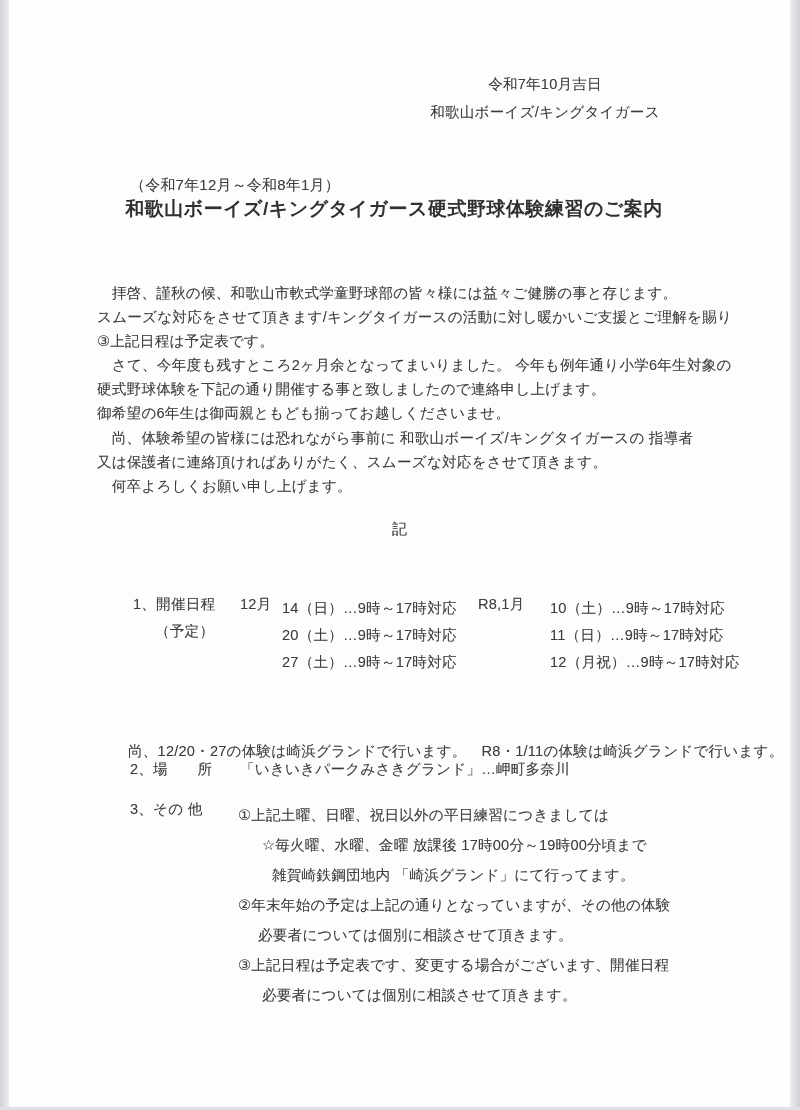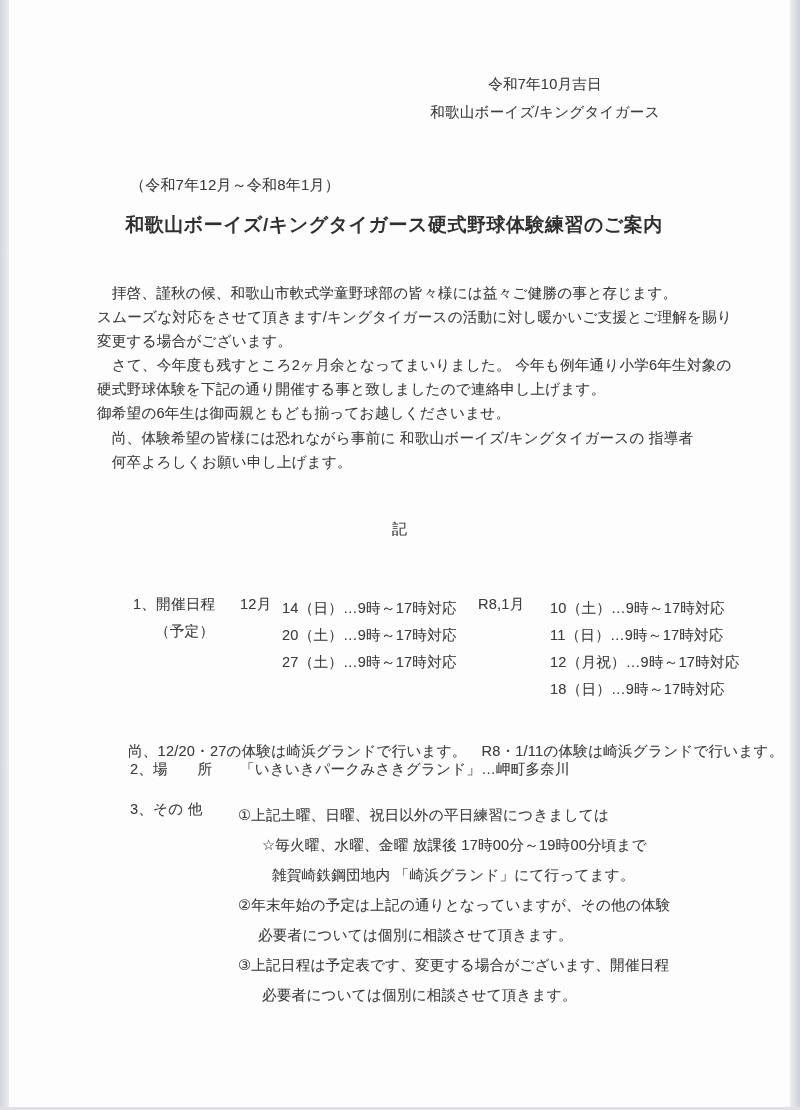--- a/index.html
+++ b/index.html
@@ -15,21 +15,21 @@
     background:linear-gradient(to right,#d3d4db,#ecedef);}
   .edge-right{position:absolute;right:0;top:0;bottom:0;width:10px;
     background:linear-gradient(to left,#cfd0d8,#ededf0);}
   .edge-bottom{position:absolute;left:0;right:0;bottom:0;height:3px;background:#e0e1e7;}
 
   .txt{font-size:14.6px;letter-spacing:.2px;text-shadow:0 0 .5px rgba(60,60,60,.3);}
 
   .header-block{top:70px;left:420px;width:250px;text-align:center;line-height:28px;}
   .title-period{top:176px;left:130px;font-size:15px;}
   .title-main{top:196px;left:0;right:12px;text-align:center;font-size:19px;
-    font-weight:bold;color:#303030;letter-spacing:.5px;white-space:nowrap;margin-top:16px;}
+    font-weight:bold;color:#303030;letter-spacing:.5px;white-space:nowrap;}
 
   .para{line-height:24px;left:97px;}
   .para1{top:281px;}
   .para2{top:353px;}
   .para3{top:426px;}
 
   .ki{top:520px;left:0;right:0;text-align:center;font-size:15px;letter-spacing:1px;}
 
   .schedule{top:595px;left:0;width:720px;height:120px;}
   .sched-heading{left:133px;top:0;}
@@ -61,49 +61,49 @@
   <div>令和7年10月吉日</div>
   <div>和歌山ボーイズ/キングタイガース</div>
 </div>
 
 <div class="abs txt title-period">（令和7年12月～令和8年1月）</div>
 <div class="abs title-main">和歌山ボーイズ/キングタイガース硬式野球体験練習のご案内</div>
 
 <div class="abs txt para para1">
   <div>　拝啓、謹秋の候、和歌山市軟式学童野球部の皆々様には益々ご健勝の事と存じます。</div>
   <div>スムーズな対応をさせて頂きます/キングタイガースの活動に対し暖かいご支援とご理解を賜り</div>
-  <div>変更する場合がございます。</div>
+  <div>③上記日程は予定表です。</div>
 </div>
 <div class="abs txt para para2">
   <div>　さて、今年度も残すところ2ヶ月余となってまいりました。 今年も例年通り小学6年生対象の</div>
   <div>硬式野球体験を下記の通り開催する事と致しましたので連絡申し上げます。</div>
   <div>御希望の6年生は御両親ともども揃ってお越しくださいませ。</div>
 </div>
 <div class="abs txt para para3">
   <div>　尚、体験希望の皆様には恐れながら事前に 和歌山ボーイズ/キングタイガースの 指導者</div>
+  <div>又は保護者に連絡頂ければありがたく、スムーズな対応をさせて頂きます。</div>
   <div>　何卒よろしくお願い申し上げます。</div>
 </div>
 
 <div class="abs txt ki">記</div>
 
 <div class="abs schedule">
   <div class="abs txt sched-heading">1、開催日程</div>
   <div class="abs txt sched-note">（予定）</div>
   <div class="abs txt sched-month-left">12月</div>
   <div class="abs txt sched-dates sched-dates-left">
     <div>14（日）…9時～17時対応</div>
     <div>20（土）…9時～17時対応</div>
     <div>27（土）…9時～17時対応</div>
   </div>
   <div class="abs txt sched-month-right">R8,1月</div>
   <div class="abs txt sched-dates sched-dates-right">
     <div>10（土）…9時～17時対応</div>
     <div>11（日）…9時～17時対応</div>
     <div>12（月祝）…9時～17時対応</div>
-    <div>18（日）…9時～17時対応</div>
   </div>
 </div>
 
 <div class="abs txt ground-note">尚、12/20・27の体験は崎浜グランドで行います。　R8・1/11の体験は崎浜グランドで行います。</div>
 
 <div class="abs txt place-label">2、場　　所</div>
 <div class="abs txt place-value">「いきいきパークみさきグランド」…岬町多奈川</div>
 
 <div class="abs txt others-label">3、その 他</div>
 <div class="abs txt others-lines">

